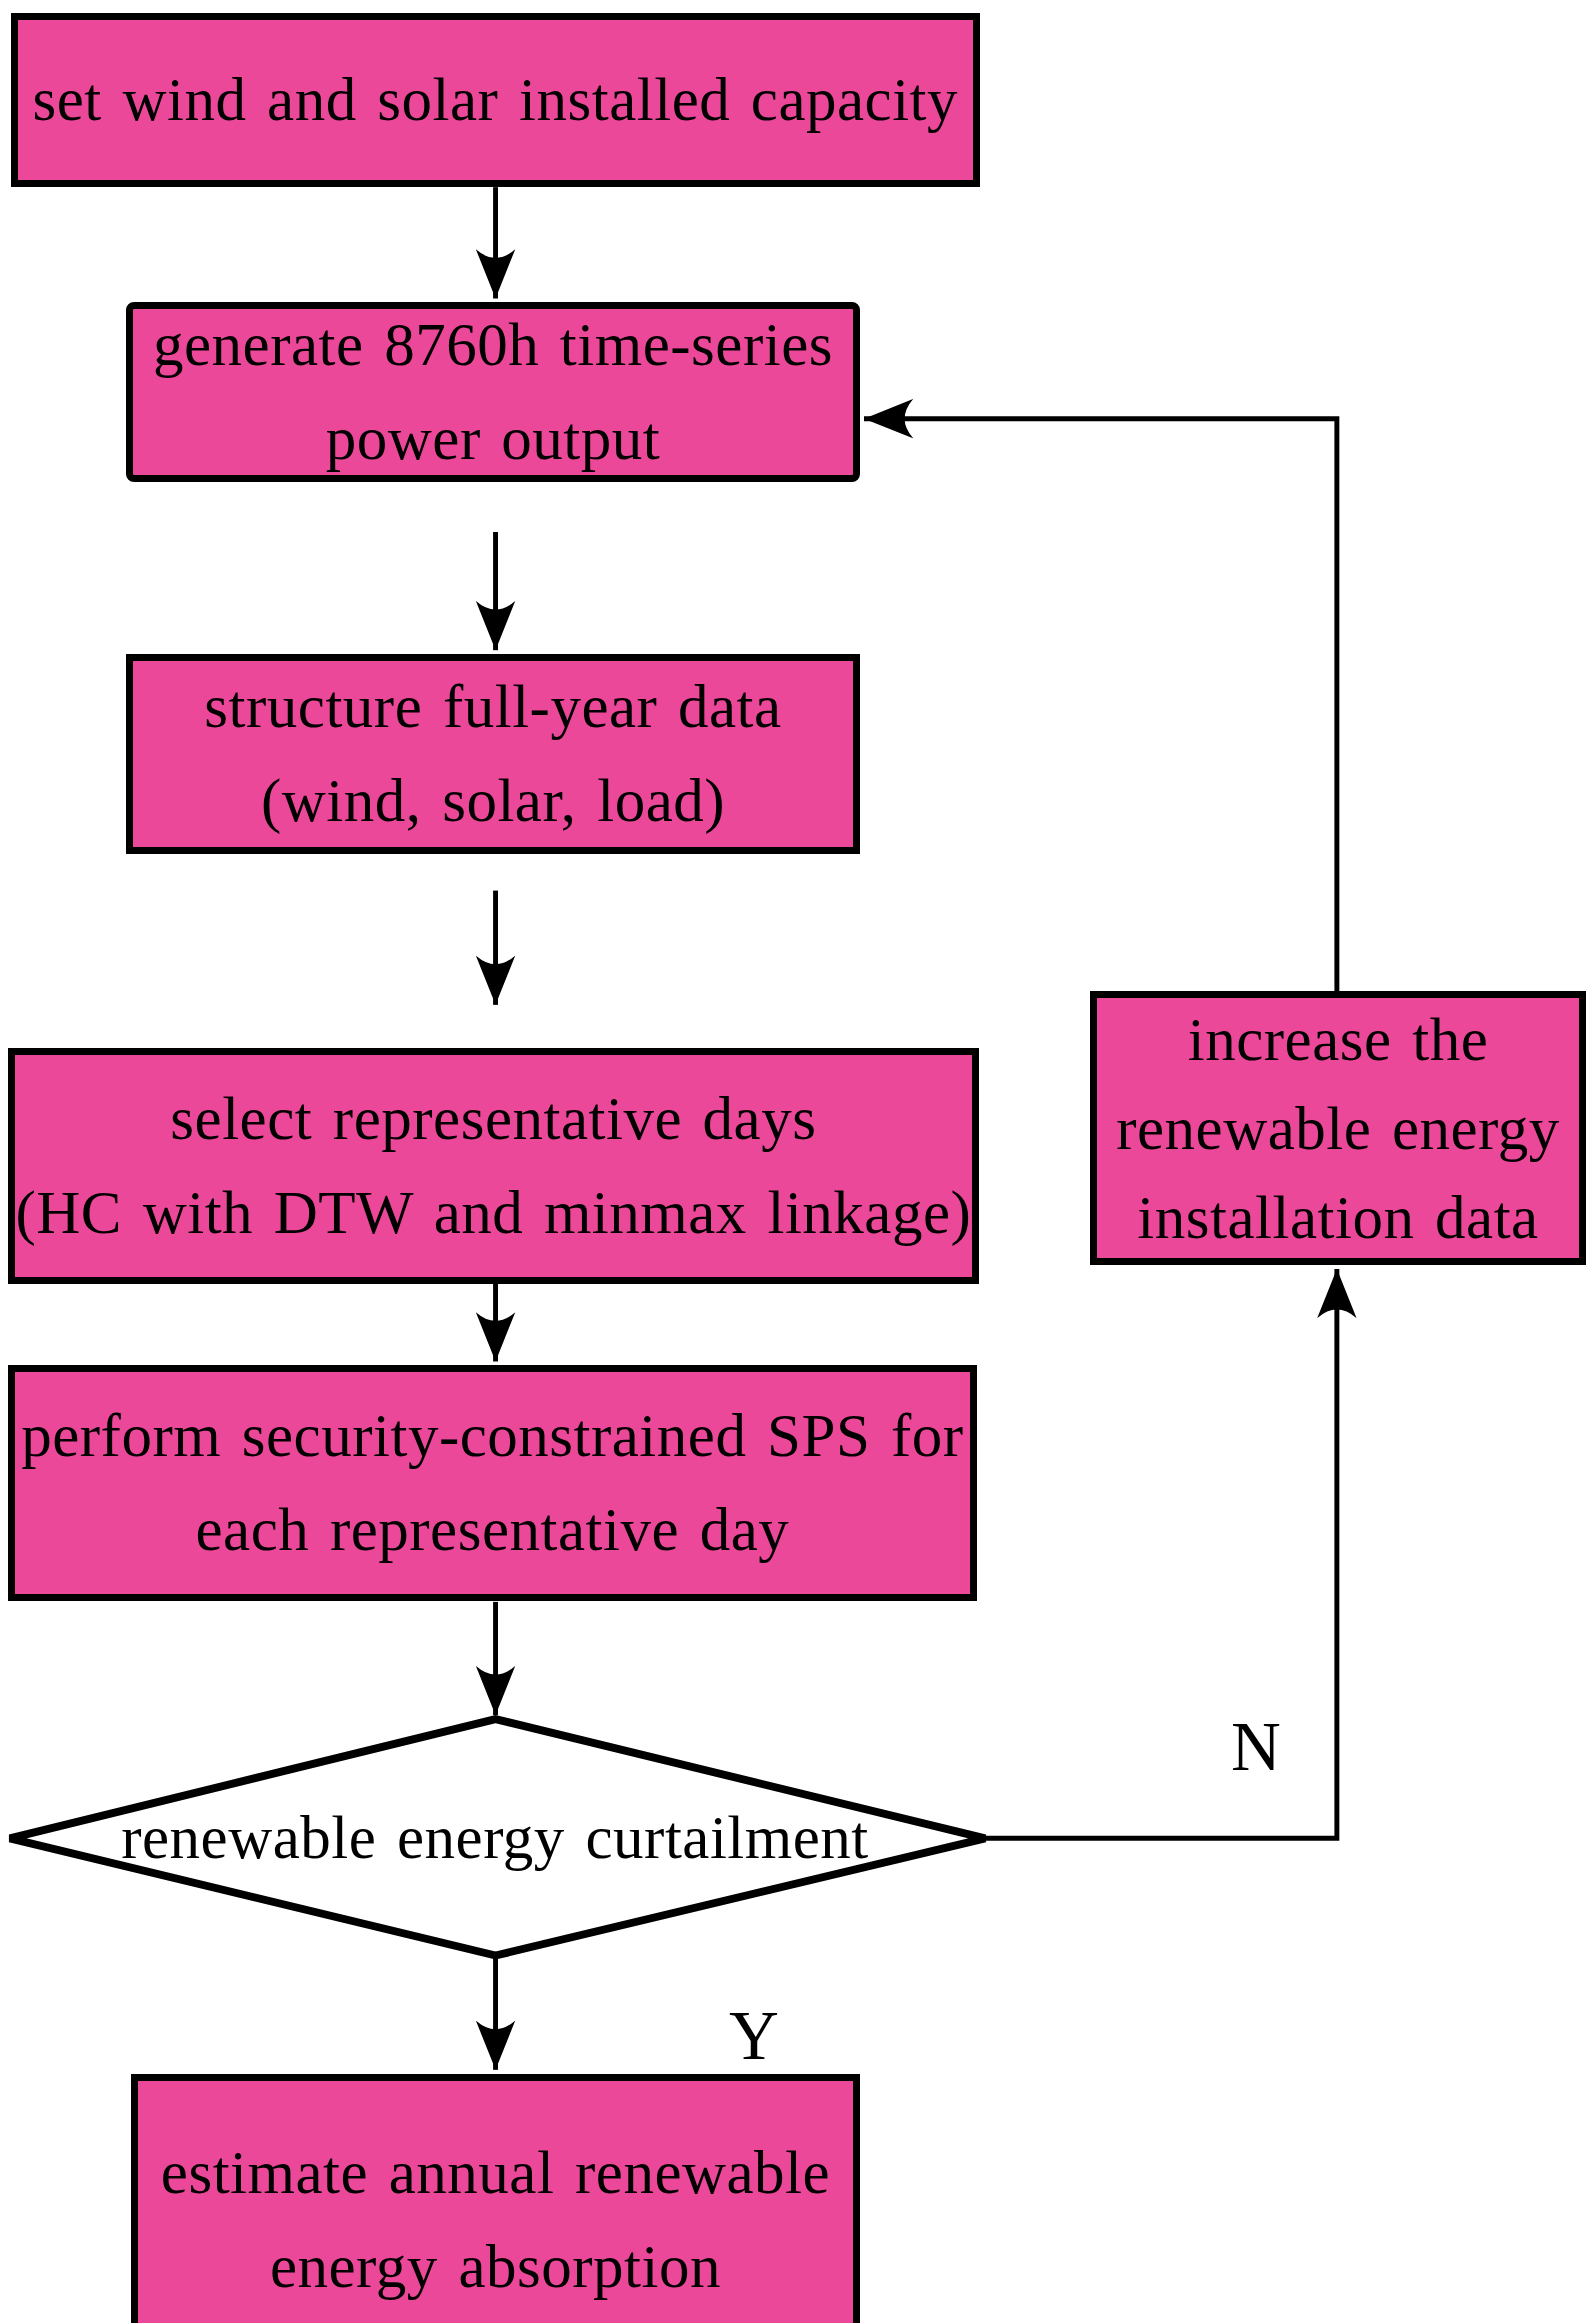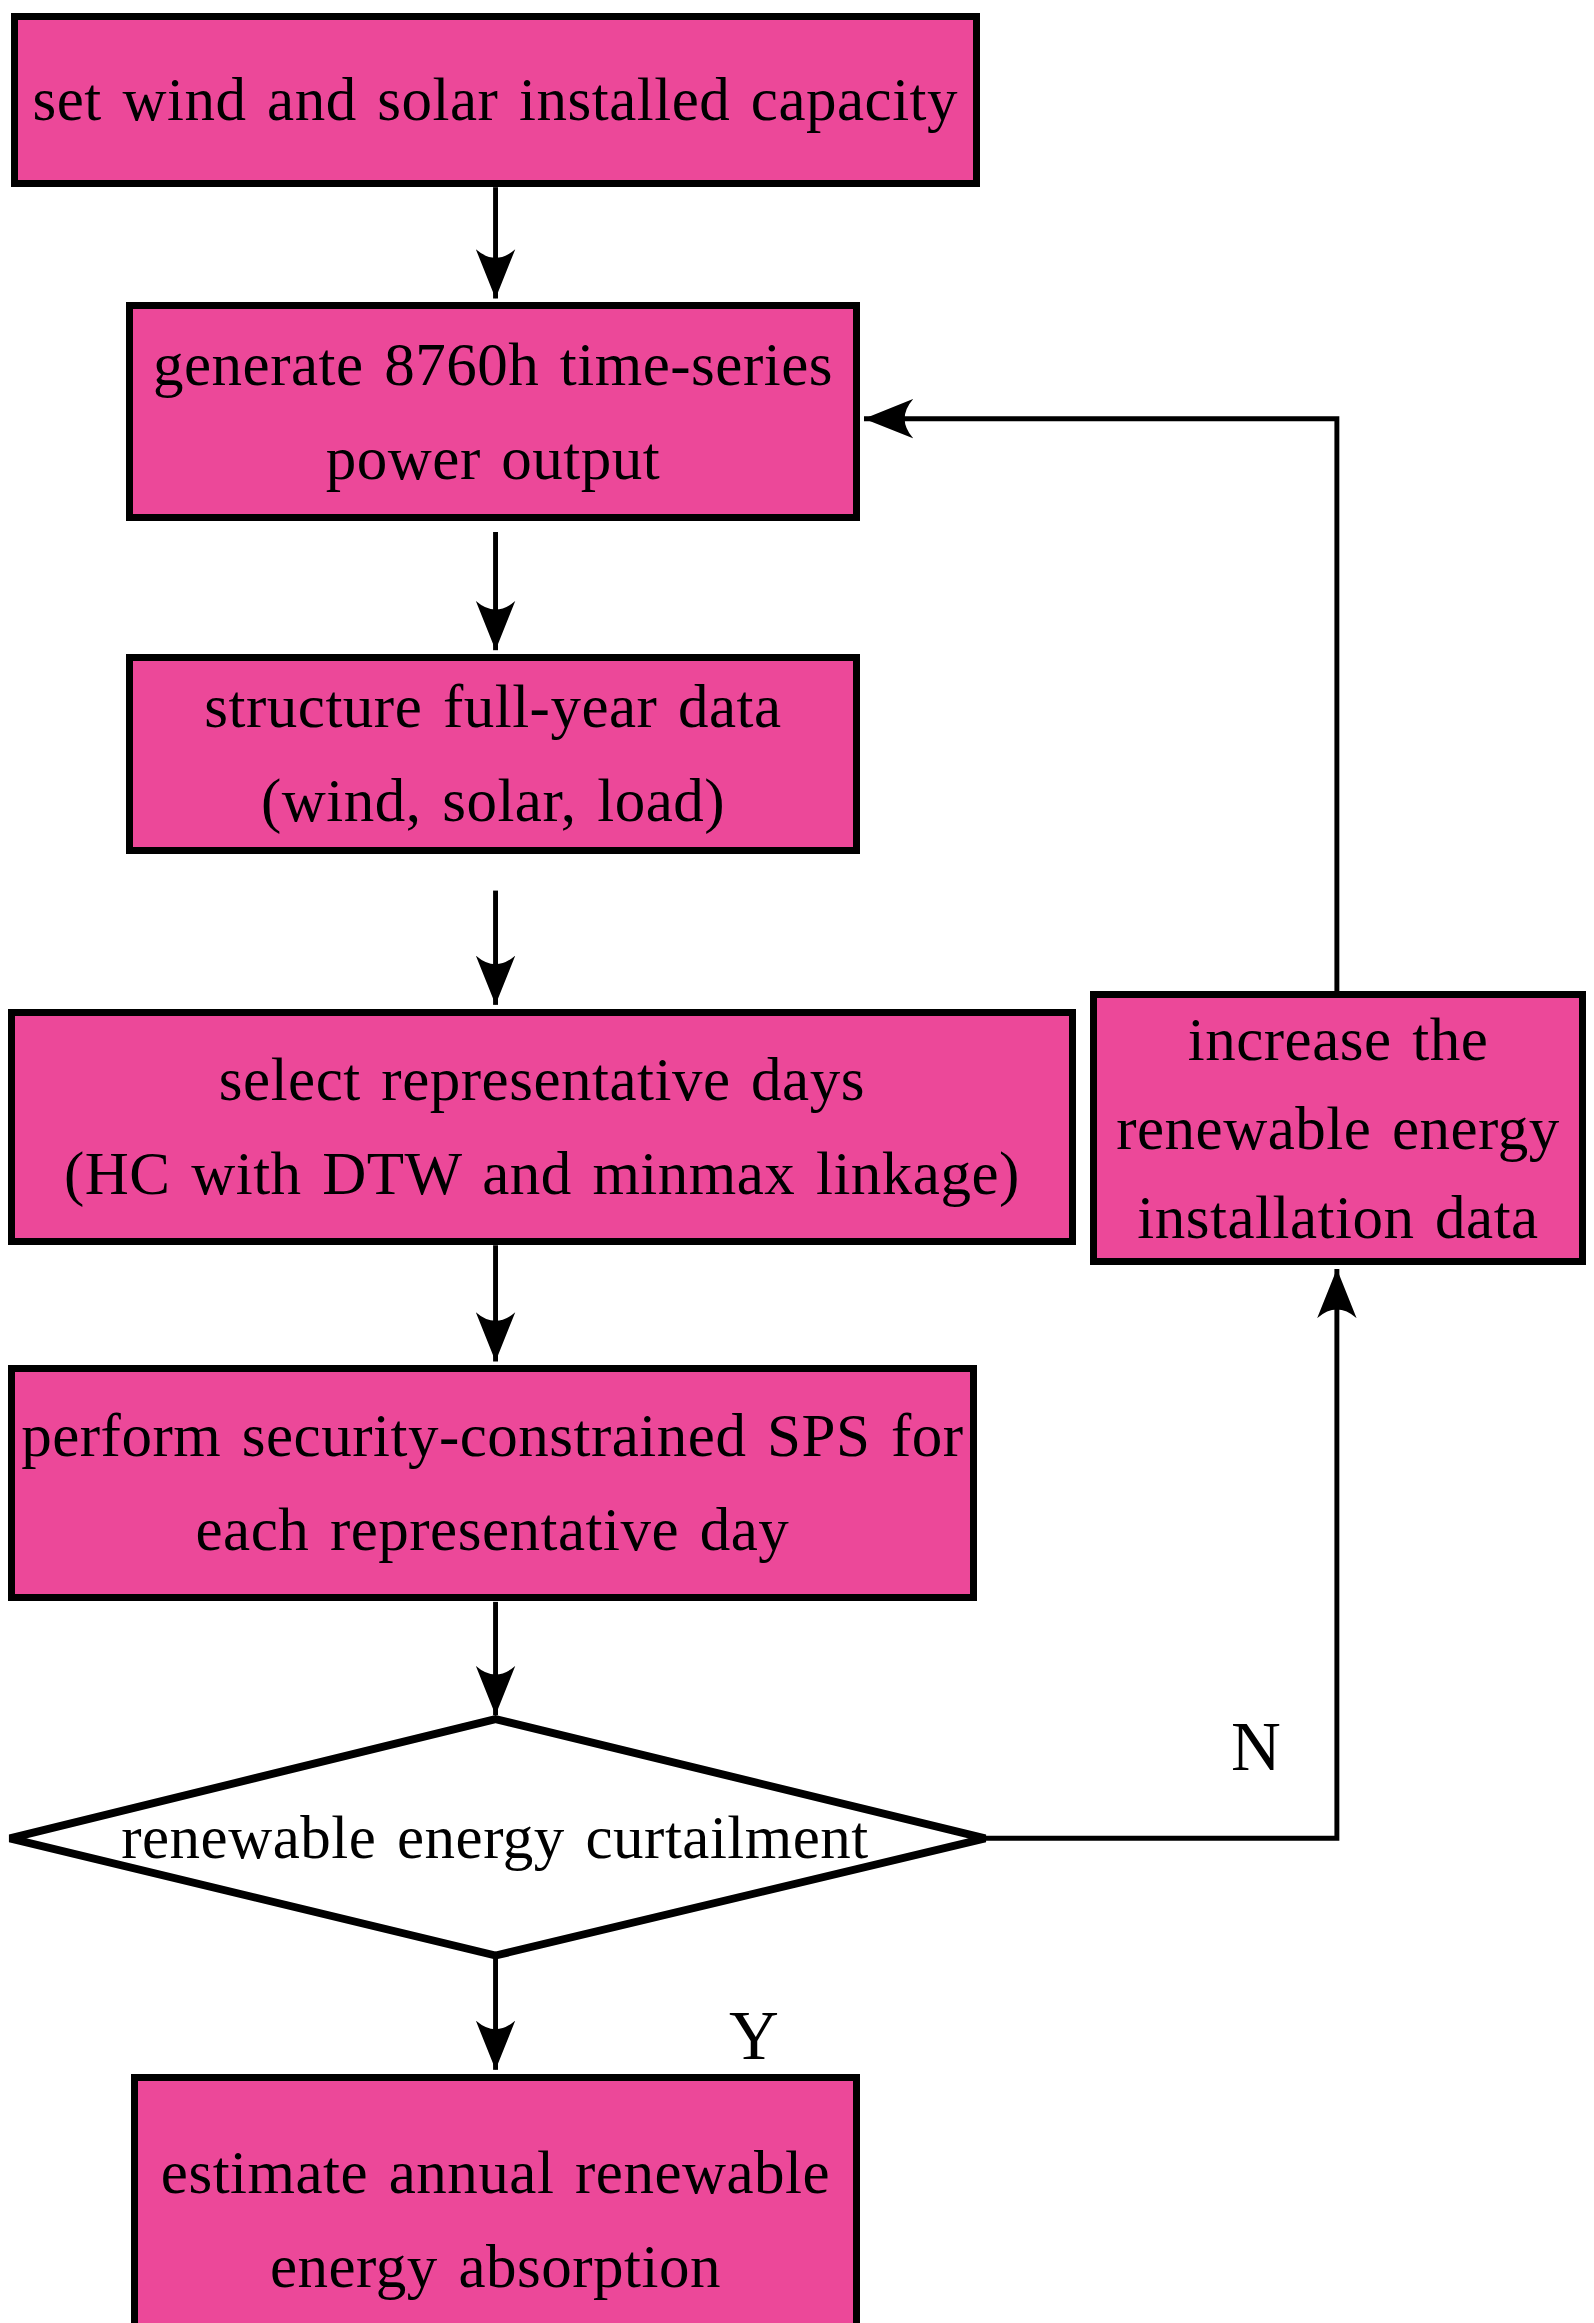--- a/index.html
+++ b/index.html
@@ -66,31 +66,31 @@
 
     <path d="M 1000 1866 L 1357 1866 L 1357 1288" stroke="#000000" stroke-width="5" fill="none" marker-end="url(#ah)"></path>
 
     <path d="M 1357 1006 L 1357 425 L 877 425" stroke="#000000" stroke-width="5" fill="none" marker-end="url(#ah)"></path>
   </svg>
 
   <div class="box" style="left:10.8px;top:12.8px;width:969px;height:174px;">
     <div class="ln">set wind and solar installed capacity</div>
   </div>
 
-  <div class="box" style="left:126px;top:302px;width:734px;height:219px;">
+  <div class="box" style="left:126px;top:302px;width:734px;height:180px;border-radius:8px;">
     <div class="ln">generate 8760h time-series</div>
     <div class="ln">power output</div>
   </div>
 
   <div class="box" style="left:126px;top:654px;width:734px;height:200px;">
     <div class="ln">structure full-year data</div>
     <div class="ln">(wind, solar, load)</div>
   </div>
 
-  <div class="box" style="left:7.9px;top:1009px;width:1068px;height:236px;text-align:right;">
+  <div class="box" style="left:7.9px;top:1048px;width:971px;height:236px;text-align:right;">
     <div class="ln">select representative days</div>
     <div class="ln">(HC with DTW and minmax linkage)</div>
   </div>
 
   <div class="box" style="left:7.9px;top:1365px;width:969px;height:236px;font-family:Liberation Serif, serif;">
     <div class="ln">perform security-constrained SPS for</div>
     <div class="ln">each representative day</div>
   </div>
 
   <div class="diamond-label" style="left:101px;top:1785px;width:788px;height:106px;">

